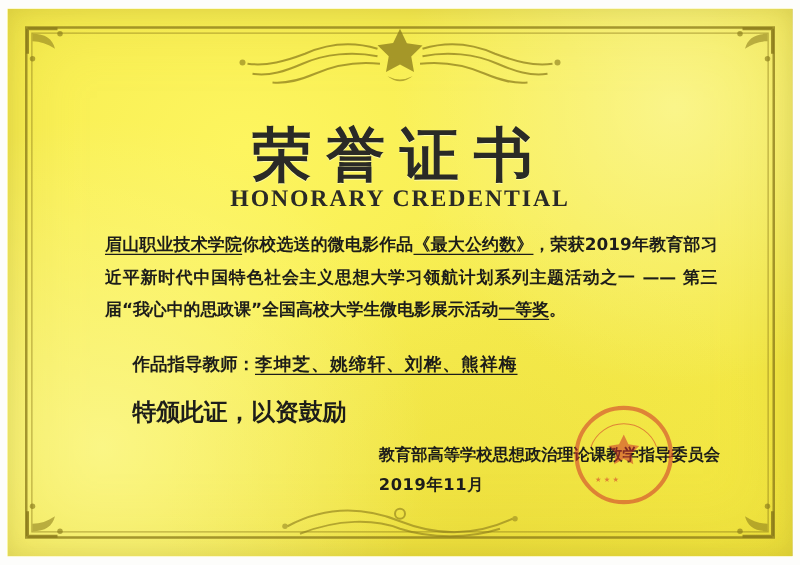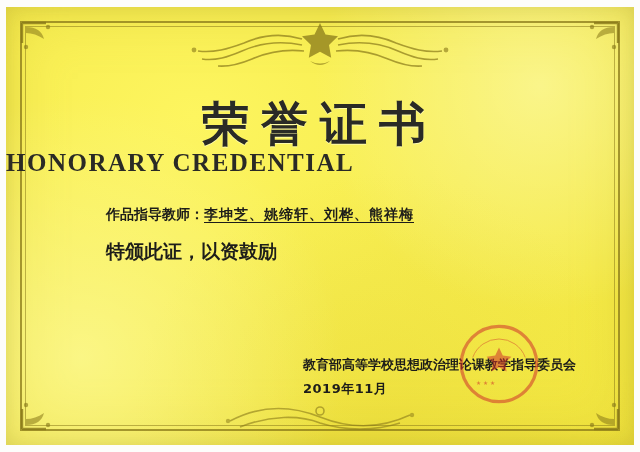--- a/index.html
+++ b/index.html
@@ -106,22 +106,23 @@
     font-weight: bold;
     letter-spacing: 12px;
     color: #2a2a26;
     text-shadow: 0 1px 0 rgba(255,255,200,0.7);
   }
   .title-en {
     position: absolute;
     left: 0;
     right: 0;
     top: 142px;
+    text-align: center;
     font-family: "Liberation Serif", serif;
-    font-size: 25px;
+    font-size: 19px;
     font-weight: bold;
     letter-spacing: 1.5px;
     color: #2a2a26;
   }
 
   
   .body-block {
     position: absolute;
     left: 78px;
     right: 60px;
@@ -263,20 +264,23 @@
           <circle cx="276" cy="35" r="2.4"></circle>
           <path d="M140 46 q10 8 20 0 q-10 5 -20 0 z"></path>
         </g>
       </svg>
     </div>
 
     <div class="title-cn">荣誉证书</div>
     <div class="title-en">HONORARY CREDENTIAL</div>
 
     <div class="body-block">
+      <div class="para">
+        <span class="u">眉山职业技术学院</span><span>你校选送的微电影作品</span><span class="u">《最大公约数》</span><span>，荣获2019年教育部习近平新时代中国特色社会主义思想大学习领航计划系列主题活动之一 —— 第三届</span><span>“我心中的思政课”全国高校大学生微电影展示活动</span><span class="u">一等奖</span><span>。</span>
+      </div>
 
       <div class="roles">
         <div class="role-line">
           <span>作品指导教师：</span><span class="names">李坤芝、姚缔轩、刘桦、熊祥梅</span>
         </div>
       </div>
 
       <div class="closing">特颁此证，以资鼓励</div>
     </div>
 

